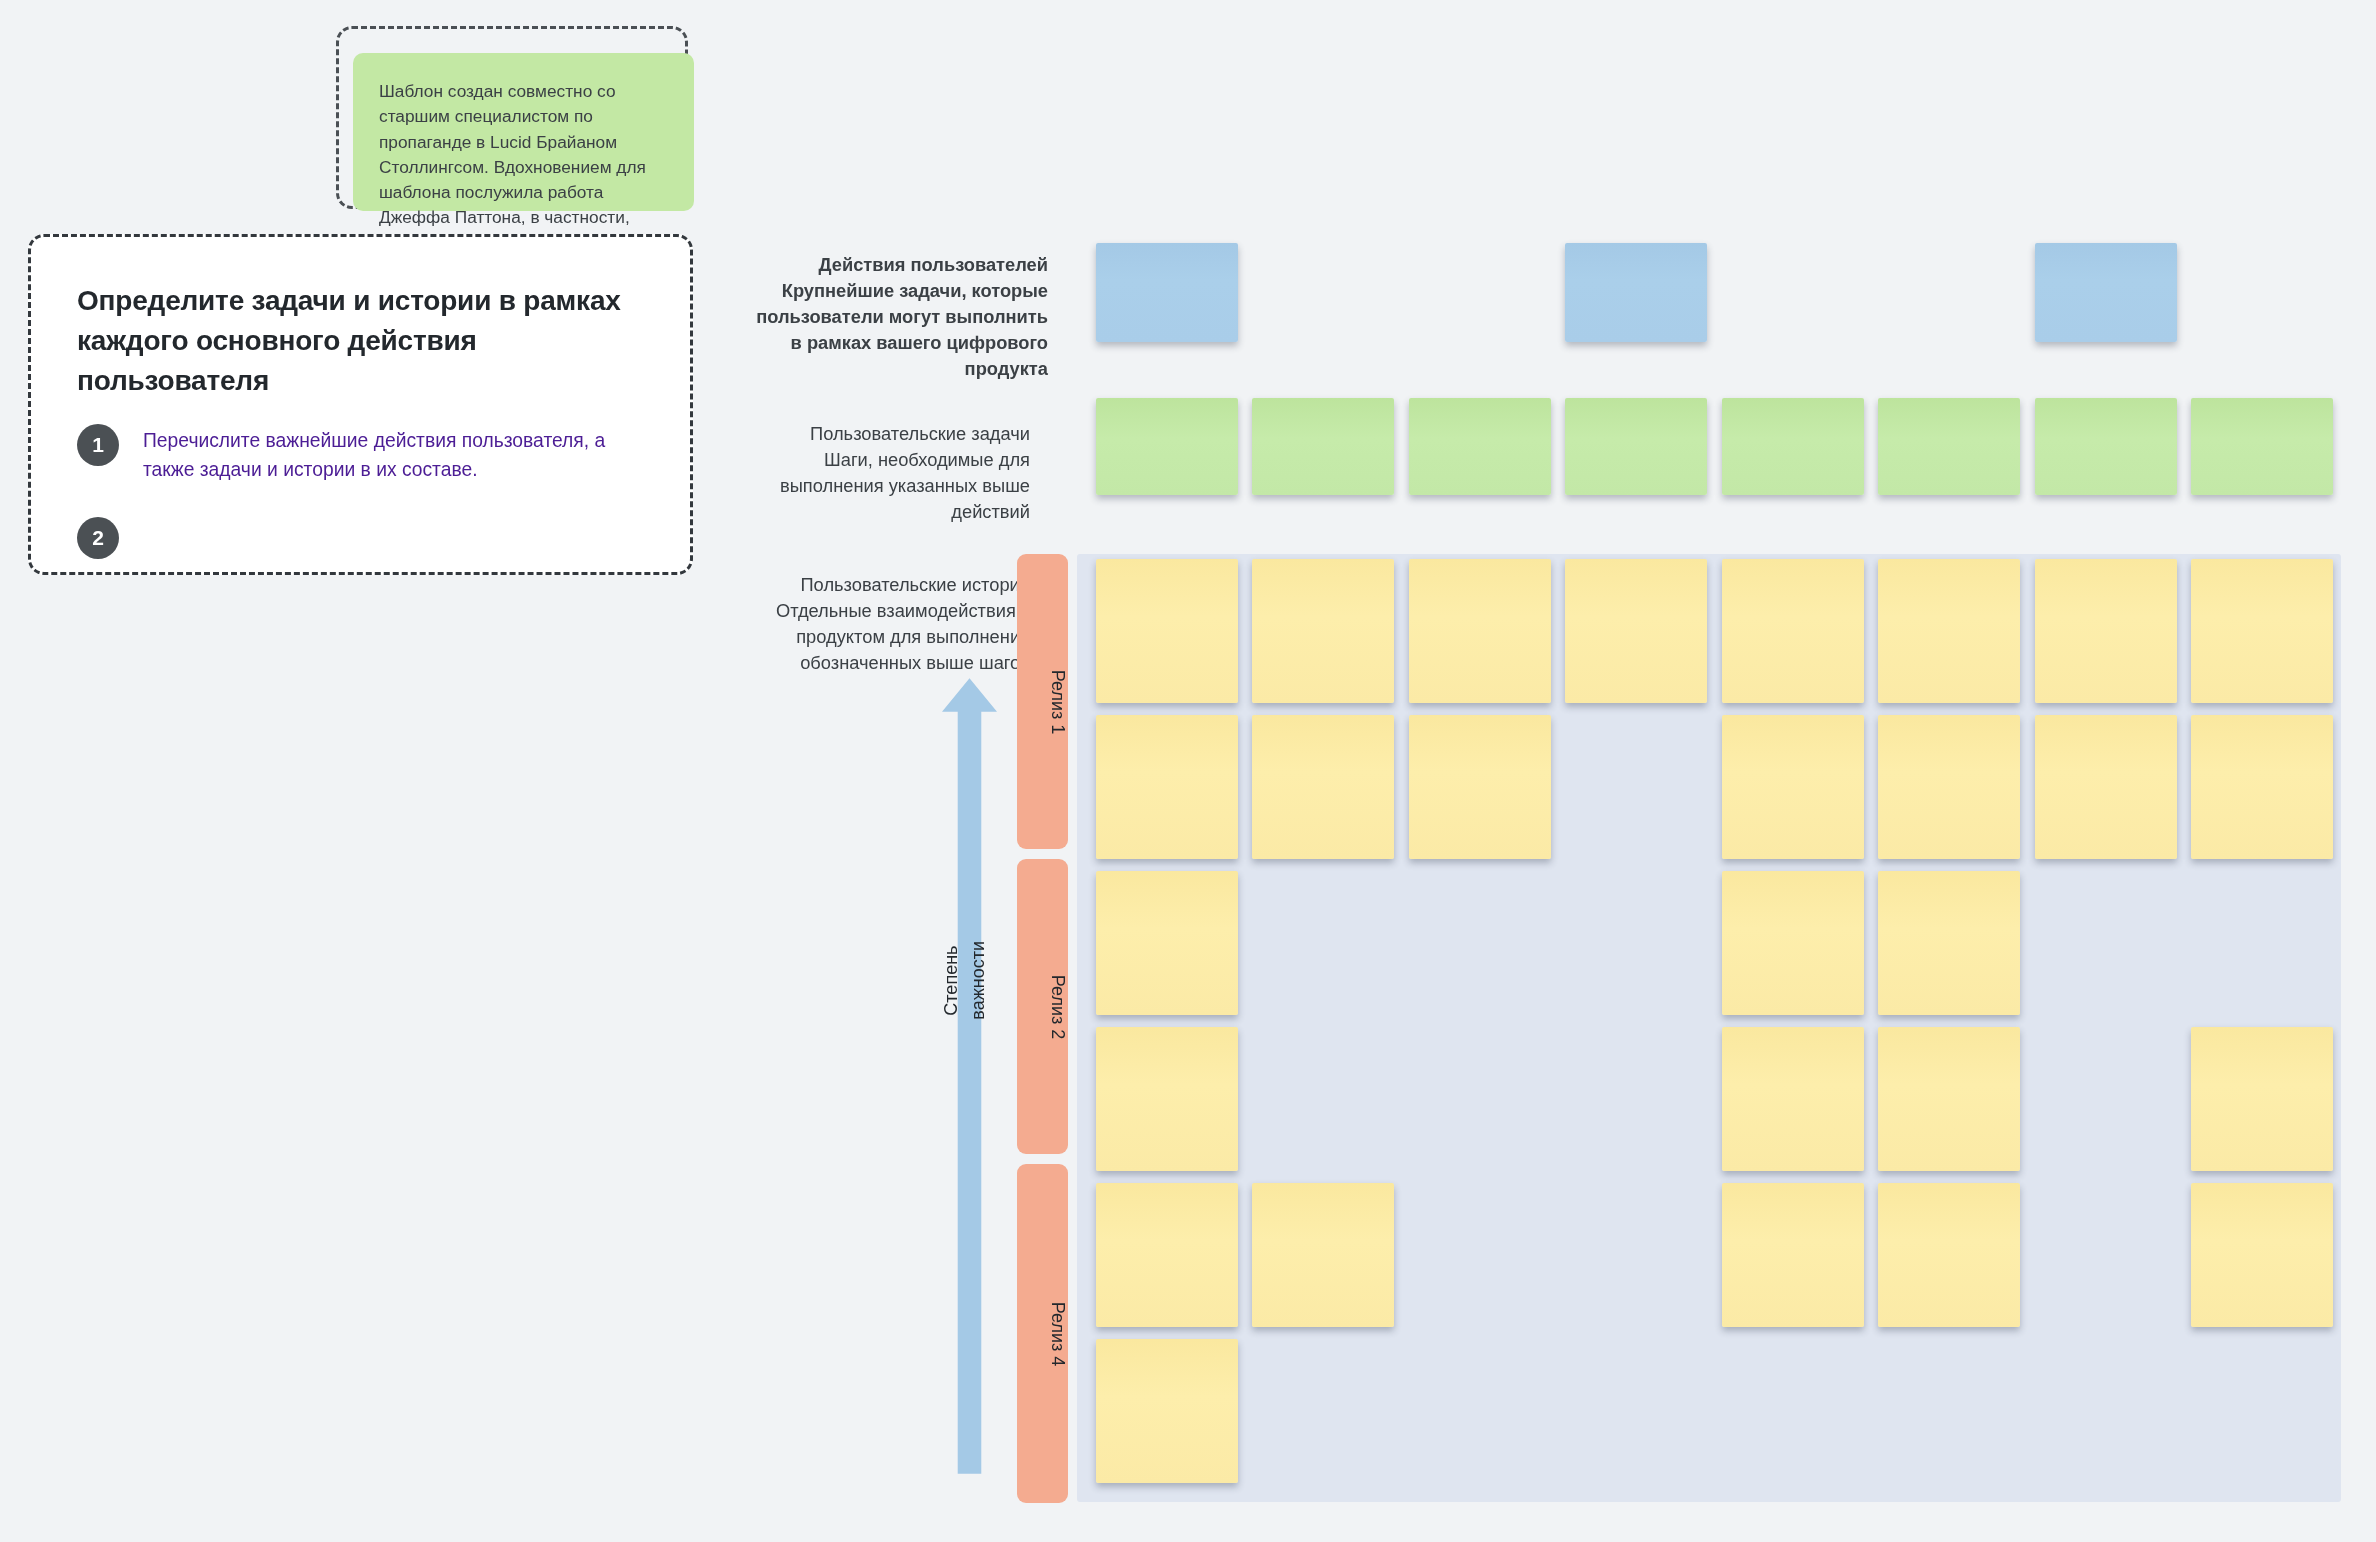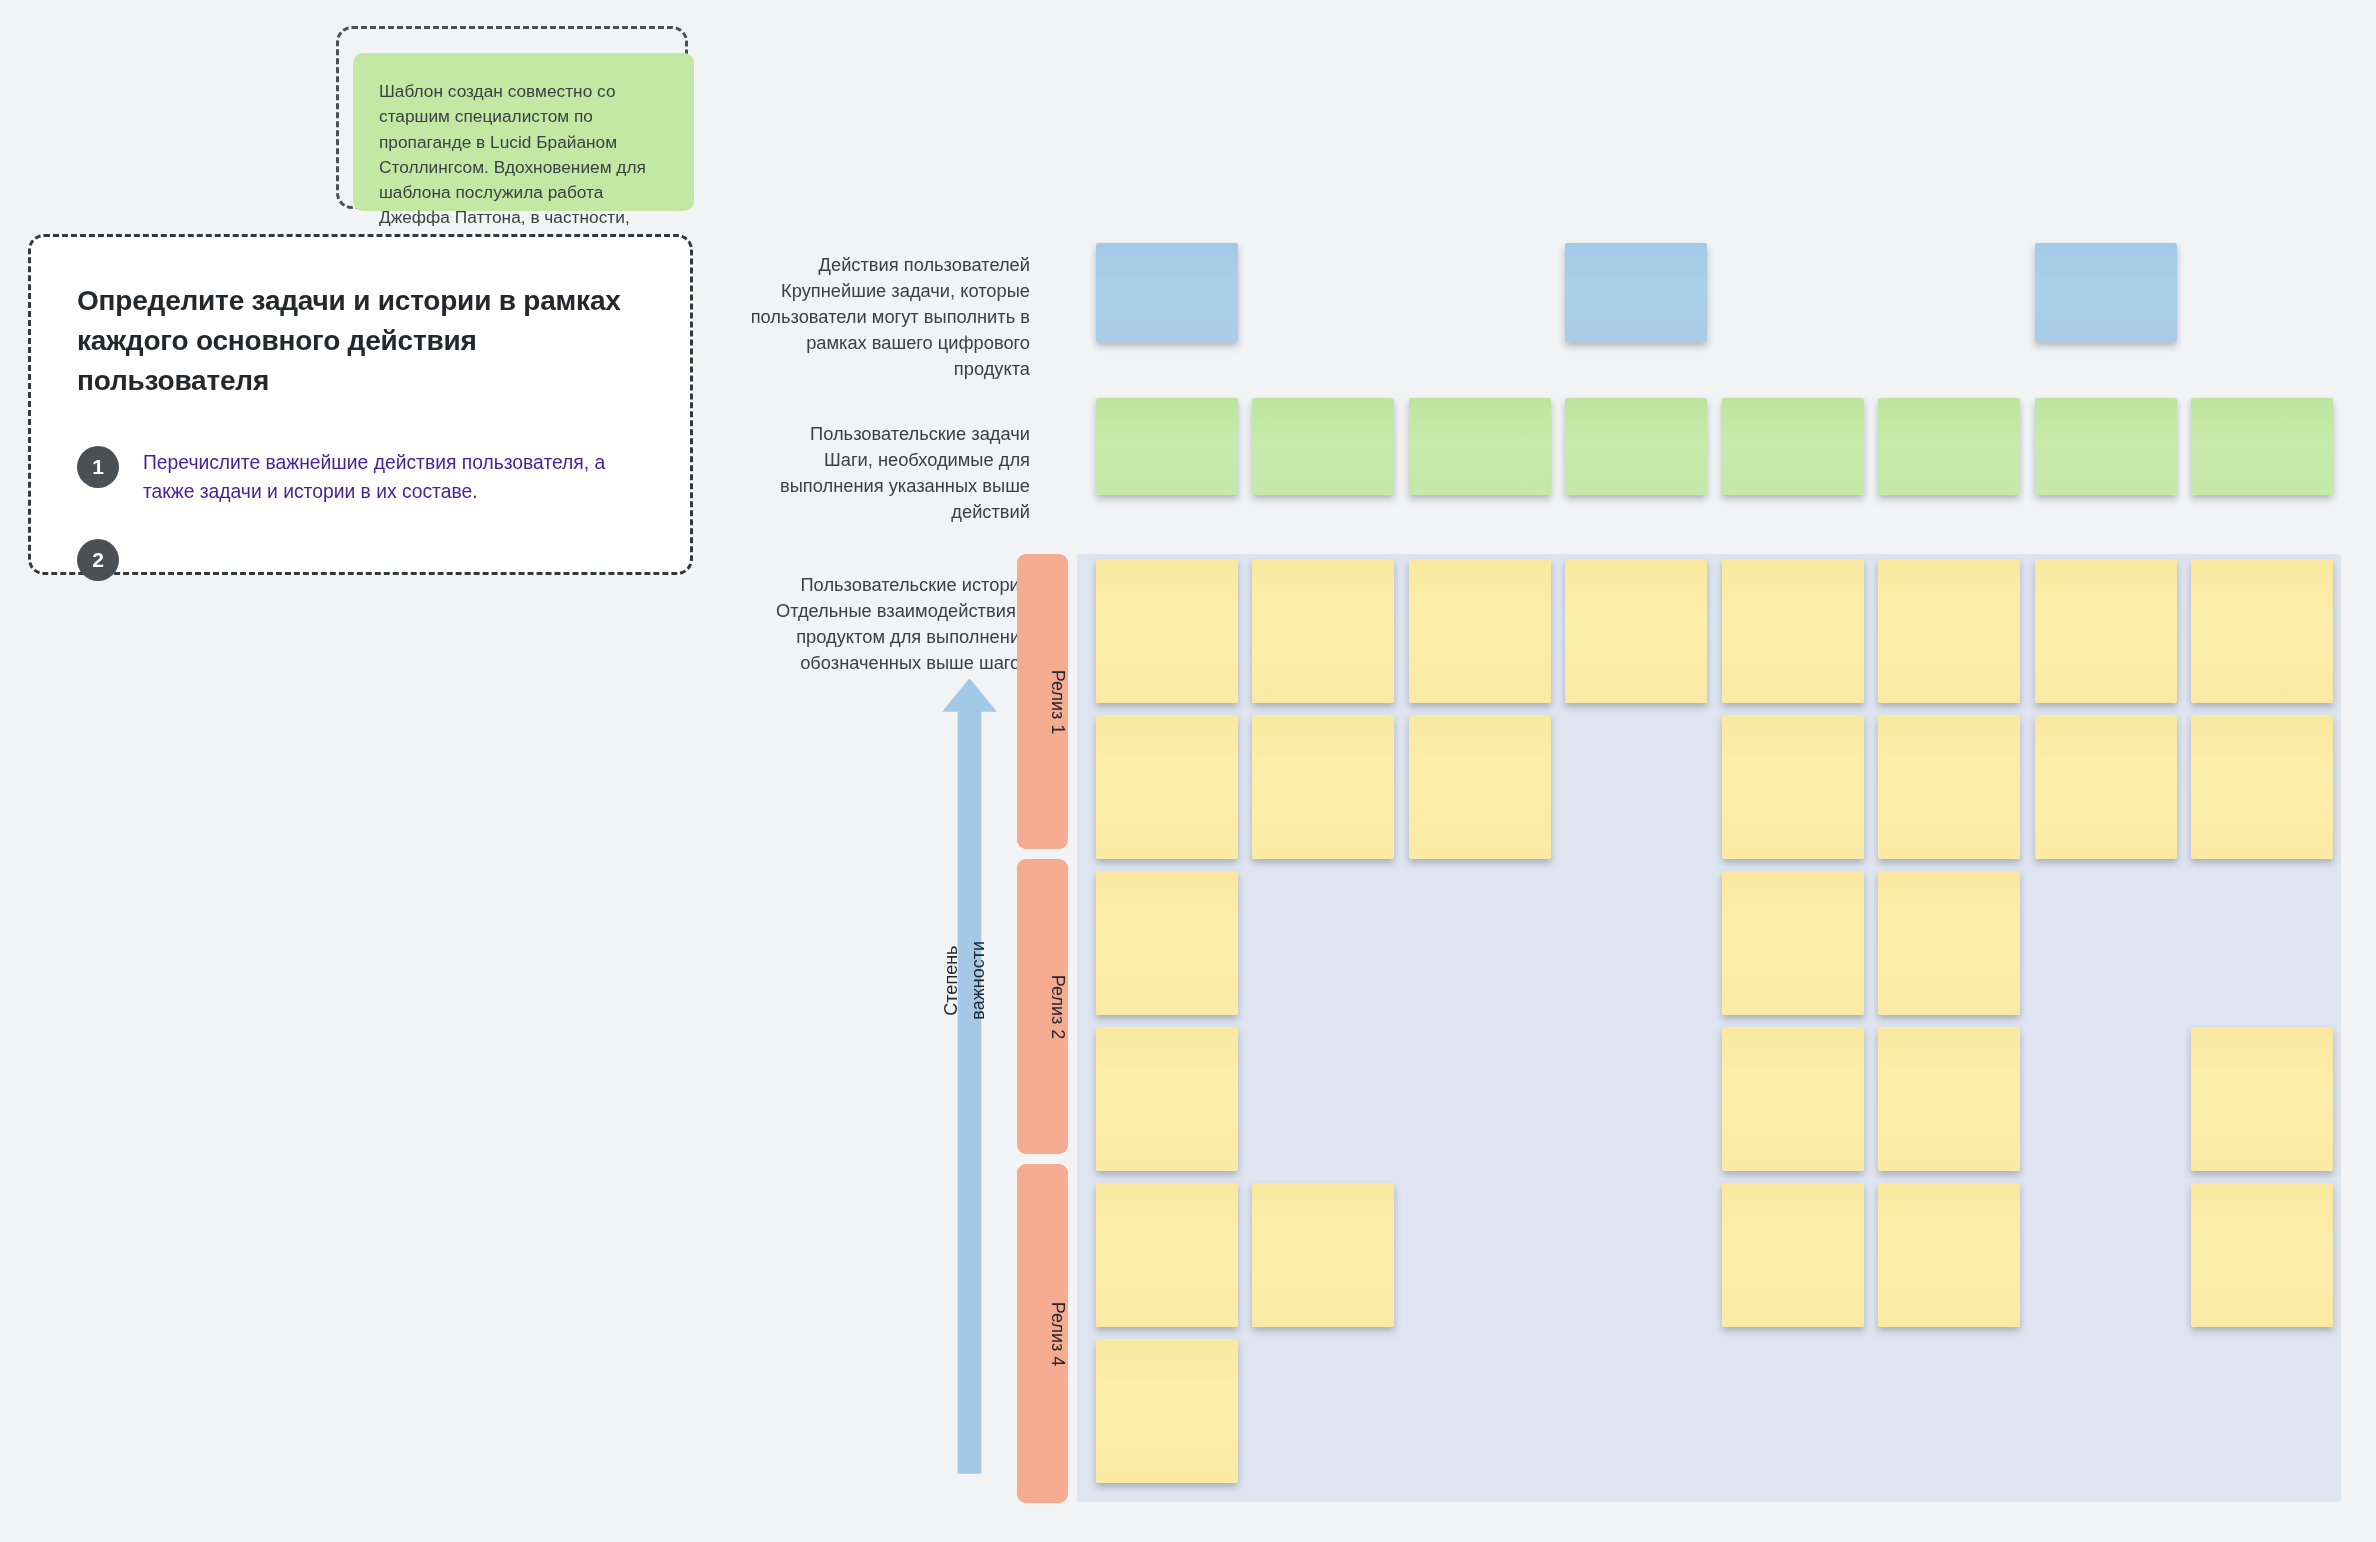--- a/index.html
+++ b/index.html
@@ -49,21 +49,21 @@
     background: #ffffff;
     box-sizing: border-box;
     padding: 44px 46px 0 46px;
   }
   #instructions-title {
     font-size: 28px;
     font-weight: bold;
     color: #23282d;
     line-height: 1.42;
     letter-spacing: -0.2px;
-    margin: 0 0 44px 0;
+    margin: 0 0 22px 0;
   }
   .step {
     display: flex;
     align-items: flex-start;
     margin-bottom: 30px;
   }
   .step-badge {
     flex: 0 0 auto;
     width: 42px; height: 42px;
     border-radius: 50%;
@@ -85,21 +85,21 @@
   }
 
   
   .row-label {
     text-align: right;
     color: #3b4045;
     font-size: 18.3px;
     line-height: 1.42;
     width: 297px;
   }
-  #label-activities { left: 733px; top: 252px; }
+  #label-activities { left: 751px; top: 252px; font-weight: bold; }
   #label-tasks      { left: 733px; top: 421px; }
   #label-stories    { left: 733px; top: 572px; }
 
   
   #importance-arrow {
     left: 942px; top: 675px;
     width: 55px; height: 802px;
   }
   #importance-arrow svg { display: block; }
   #importance-label {

